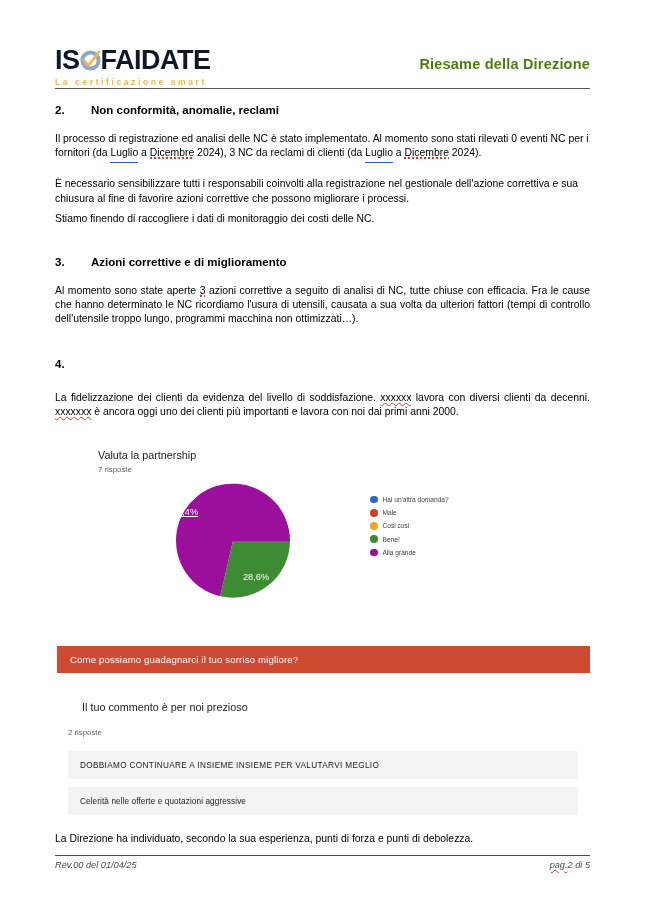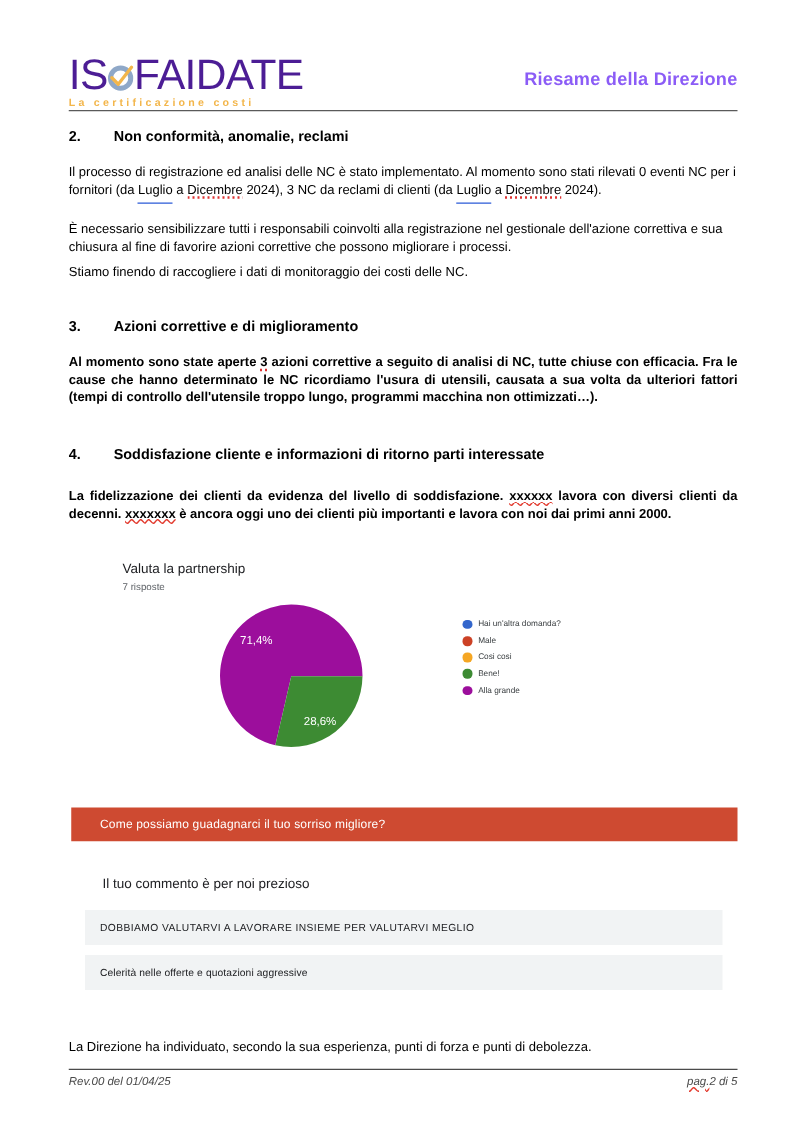--- a/index.html
+++ b/index.html
@@ -34,24 +34,24 @@
   }
   .logo-wrap {
     position: absolute;
     left: 0;
     top: 2px;
     width: 200px;
     height: 44px;
   }
   .logo-main {
     font-family: "Liberation Sans", sans-serif;
-    font-weight: normal;
-    font-size: 34px;
+    font-weight: bold;
+    font-size: 27px;
     letter-spacing: -0.5px;
-    color: #4c1d95;
+    color: #0f172a;
     line-height: 28px;
     white-space: nowrap;
   }
   .logo-o {
     position: relative;
     display: inline-block;
     width: 21px;
     height: 21px;
     vertical-align: -2px;
   }
@@ -64,21 +64,21 @@
     color: #F3B64B;
     margin-top: 3px;
     white-space: nowrap;
   }
   .header-title {
     position: absolute;
     right: 0;
     top: 12px;
     font-size: 14.5px;
     font-weight: bold;
-    color: #8b5cf6;
+    color: #4d7c0f;
     letter-spacing: 0.2px;
     white-space: nowrap;
   }
   .header-rule {
     position: absolute;
     left: 55px;
     top: 88px;
     width: 535px;
     height: 0;
     border-top: 1.6px solid #5a5a5a;
@@ -102,21 +102,21 @@
   }
   h2.sec .num { width: 36px; flex: 0 0 36px; }
 
   p.body {
     font-size: 10.4px;
     line-height: 14.2px;
     margin: 0;
     color: #000;
     text-align: left;
   }
-  p.just { text-align: justify; font-weight: bold; }
+  p.just { text-align: justify; }
 
   .sp-blue {
     border-bottom: 1.4px solid #2b5bd7;
     padding-bottom: 4px;
   }
   .sp-red {
     text-decoration: none;
     background-repeat: repeat-x;
     background-position: 0 100%;
     background-size: 4px 2px;
@@ -163,21 +163,21 @@
     position: absolute;
     left: 0; top: 0;
   }
   .pie-label {
     position: absolute;
     color: #ffffff;
     font-size: 9.2px;
     font-family: "Liberation Sans", sans-serif;
     white-space: nowrap;
   }
-  .pie-label.lg { left: 34px; top: 31px; }
+  .pie-label.lg { left: 14px; top: 31px; text-decoration: underline; }
   .pie-label.sm { left: 85px; top: 96px; }
 
   .legend {
     position: absolute;
     left: 272px;
     top: 45px;
     width: 210px;
   }
   .legend-row {
     display: flex;
@@ -206,21 +206,21 @@
     top: 646px;
     width: 533px;
     height: 27px;
     background: #CE4A31;
     display: flex;
     align-items: center;
   }
   .banner-text {
     color: #ffffff;
     font-size: 9.6px;
-    margin-left: 23px;
+    margin-left: 13px;
     letter-spacing: 0.15px;
   }
 
   
   .comment-block {
     position: absolute;
     left: 68px;
     top: 686px;
     width: 510px;
   }
@@ -301,21 +301,21 @@
 <body>
 
 <div class="page">
 
   <div class="header">
     <div class="logo-wrap">
       <div class="logo-main"><span>IS</span><span class="logo-o"><svg width="21" height="21" viewBox="0 0 21 21">
              <circle cx="10.5" cy="10.5" r="8.1" fill="none" stroke="#8FA8C8" stroke-width="4"></circle>
              <path d="M3.5 10.2 L8.6 15.4 L19.2 1.8" fill="none" stroke="#F3B64B" stroke-width="2.6" stroke-linecap="round" stroke-linejoin="round"></path>
            </svg></span><span>FAIDATE</span></div>
-      <div class="logo-sub">La certificazione costi</div>
+      <div class="logo-sub">La certificazione smart</div>
     </div>
     <div class="header-title">Riesame della Direzione</div>
   </div>
   <div class="header-rule"></div>
 
   <div class="content">
 
     <h2 class="sec">
       <span class="num">2.</span>
       <span>Non conformità, anomalie, reclami</span>
@@ -329,21 +329,20 @@
 
     <h2 class="sec" style="margin-top:29px;">
       <span class="num">3.</span>
       <span>Azioni correttive e di miglioramento</span>
     </h2>
 
     <p class="body just" style="margin-top:14px;">Al momento sono state aperte <span class="sp-red">3</span> azioni correttive a seguito di analisi di NC, tutte chiuse con efficacia. Fra le cause che hanno determinato le NC ricordiamo l'usura di utensili, causata a sua volta da ulteriori fattori (tempi di controllo dell'utensile troppo lungo, programmi macchina non ottimizzati…).</p>
 
     <h2 class="sec" style="margin-top:30px;">
       <span class="num">4.</span>
-      <span>Soddisfazione cliente e informazioni di ritorno parti interessate</span>
     </h2>
 
     <p class="body just" style="margin-top:19px;">La fidelizzazione dei clienti da evidenza del livello di soddisfazione. <span class="sp-wavy">xxxxxx</span> lavora con diversi clienti da decenni. <span class="sp-wavy">xxxxxxx</span> è ancora oggi uno dei clienti più importanti e lavora con noi dai primi anni 2000.</p>
 
   </div>
 
   <div class="survey">
     <div class="survey-q">Valuta la partnership</div>
     <div class="survey-n">7 risposte</div>
 
@@ -381,23 +380,24 @@
       </div>
     </div>
   </div>
 
   <div class="banner">
     <span class="banner-text">Come possiamo guadagnarci il tuo sorriso migliore?</span>
   </div>
 
   <div class="comment-block">
     <div class="comment-title">Il tuo commento è per noi prezioso</div>
+    <div class="comment-n">2 risposte</div>
     <div class="answer-list">
       <div class="answer-card caps">
-        <span class="txt">DOBBIAMO VALUTARVI A LAVORARE INSIEME PER VALUTARVI MEGLIO</span>
+        <span class="txt">DOBBIAMO CONTINUARE A INSIEME INSIEME PER VALUTARVI MEGLIO</span>
       </div>
       <div class="answer-card">
         <span class="txt">Celerità nelle offerte e quotazioni aggressive</span>
       </div>
     </div>
   </div>
 
   <div class="closing">La Direzione ha individuato, secondo la sua esperienza, punti di forza e punti di debolezza.</div>
 
   <div class="footer-rule"></div>

